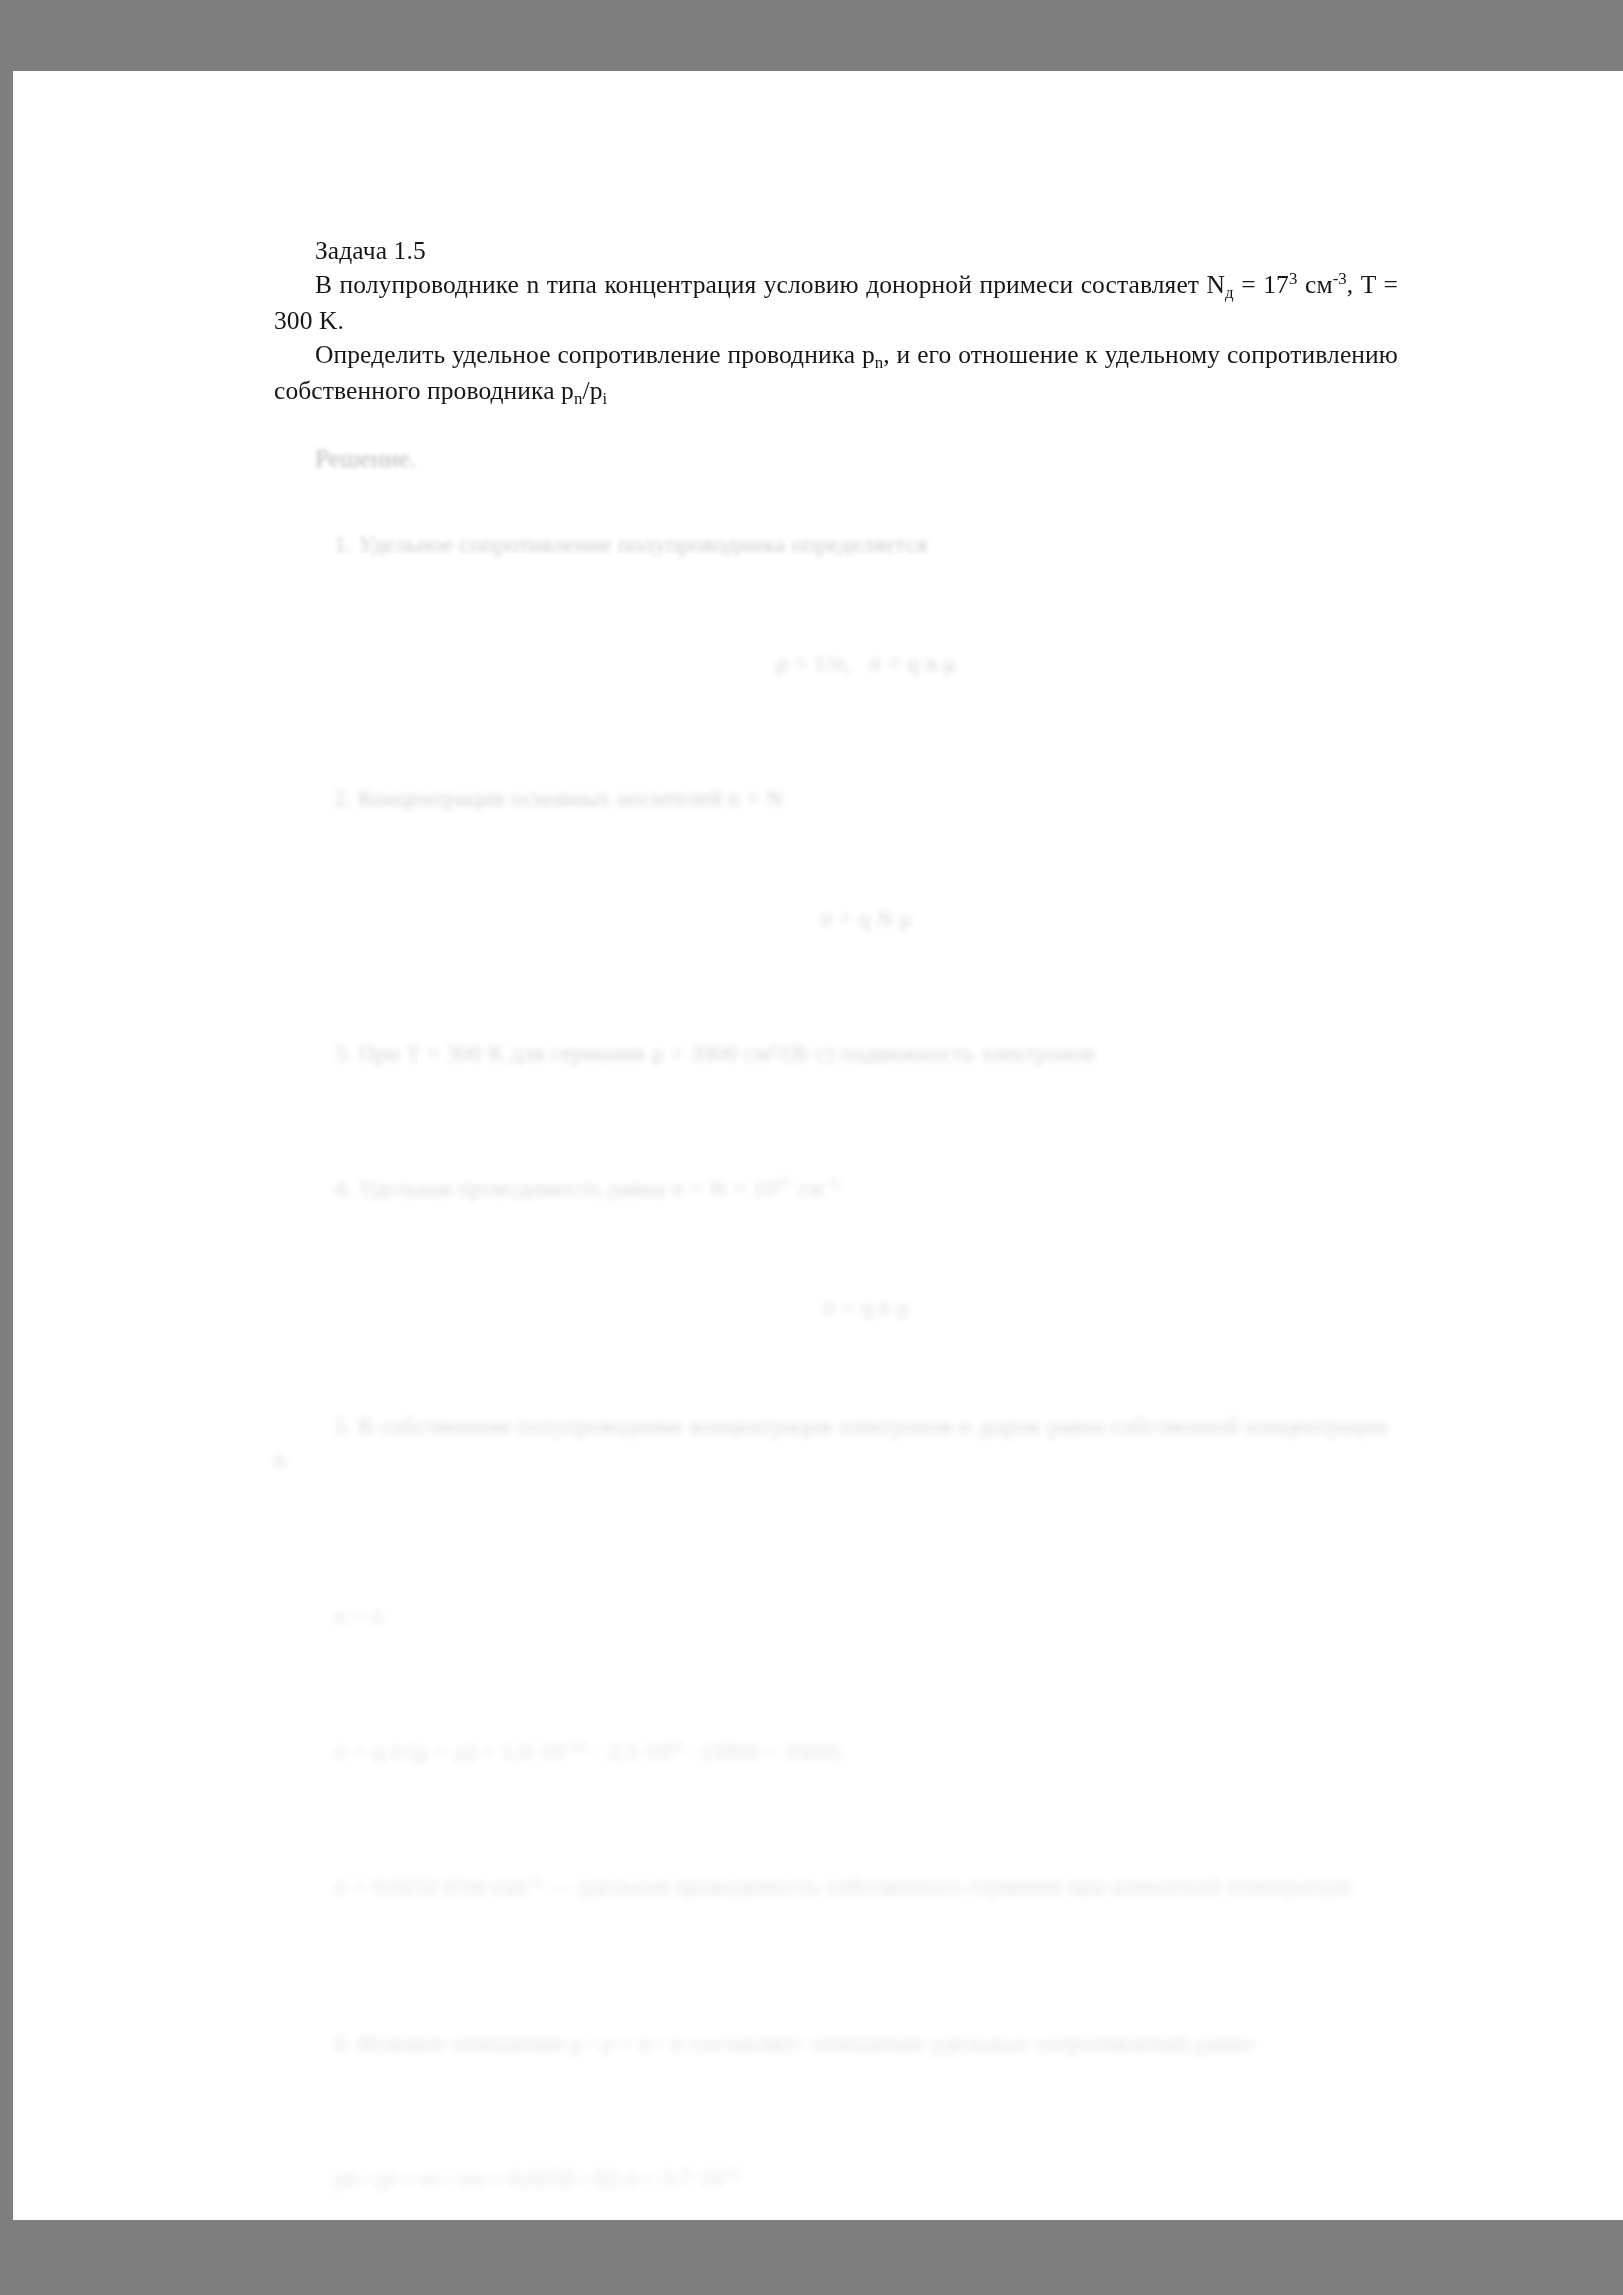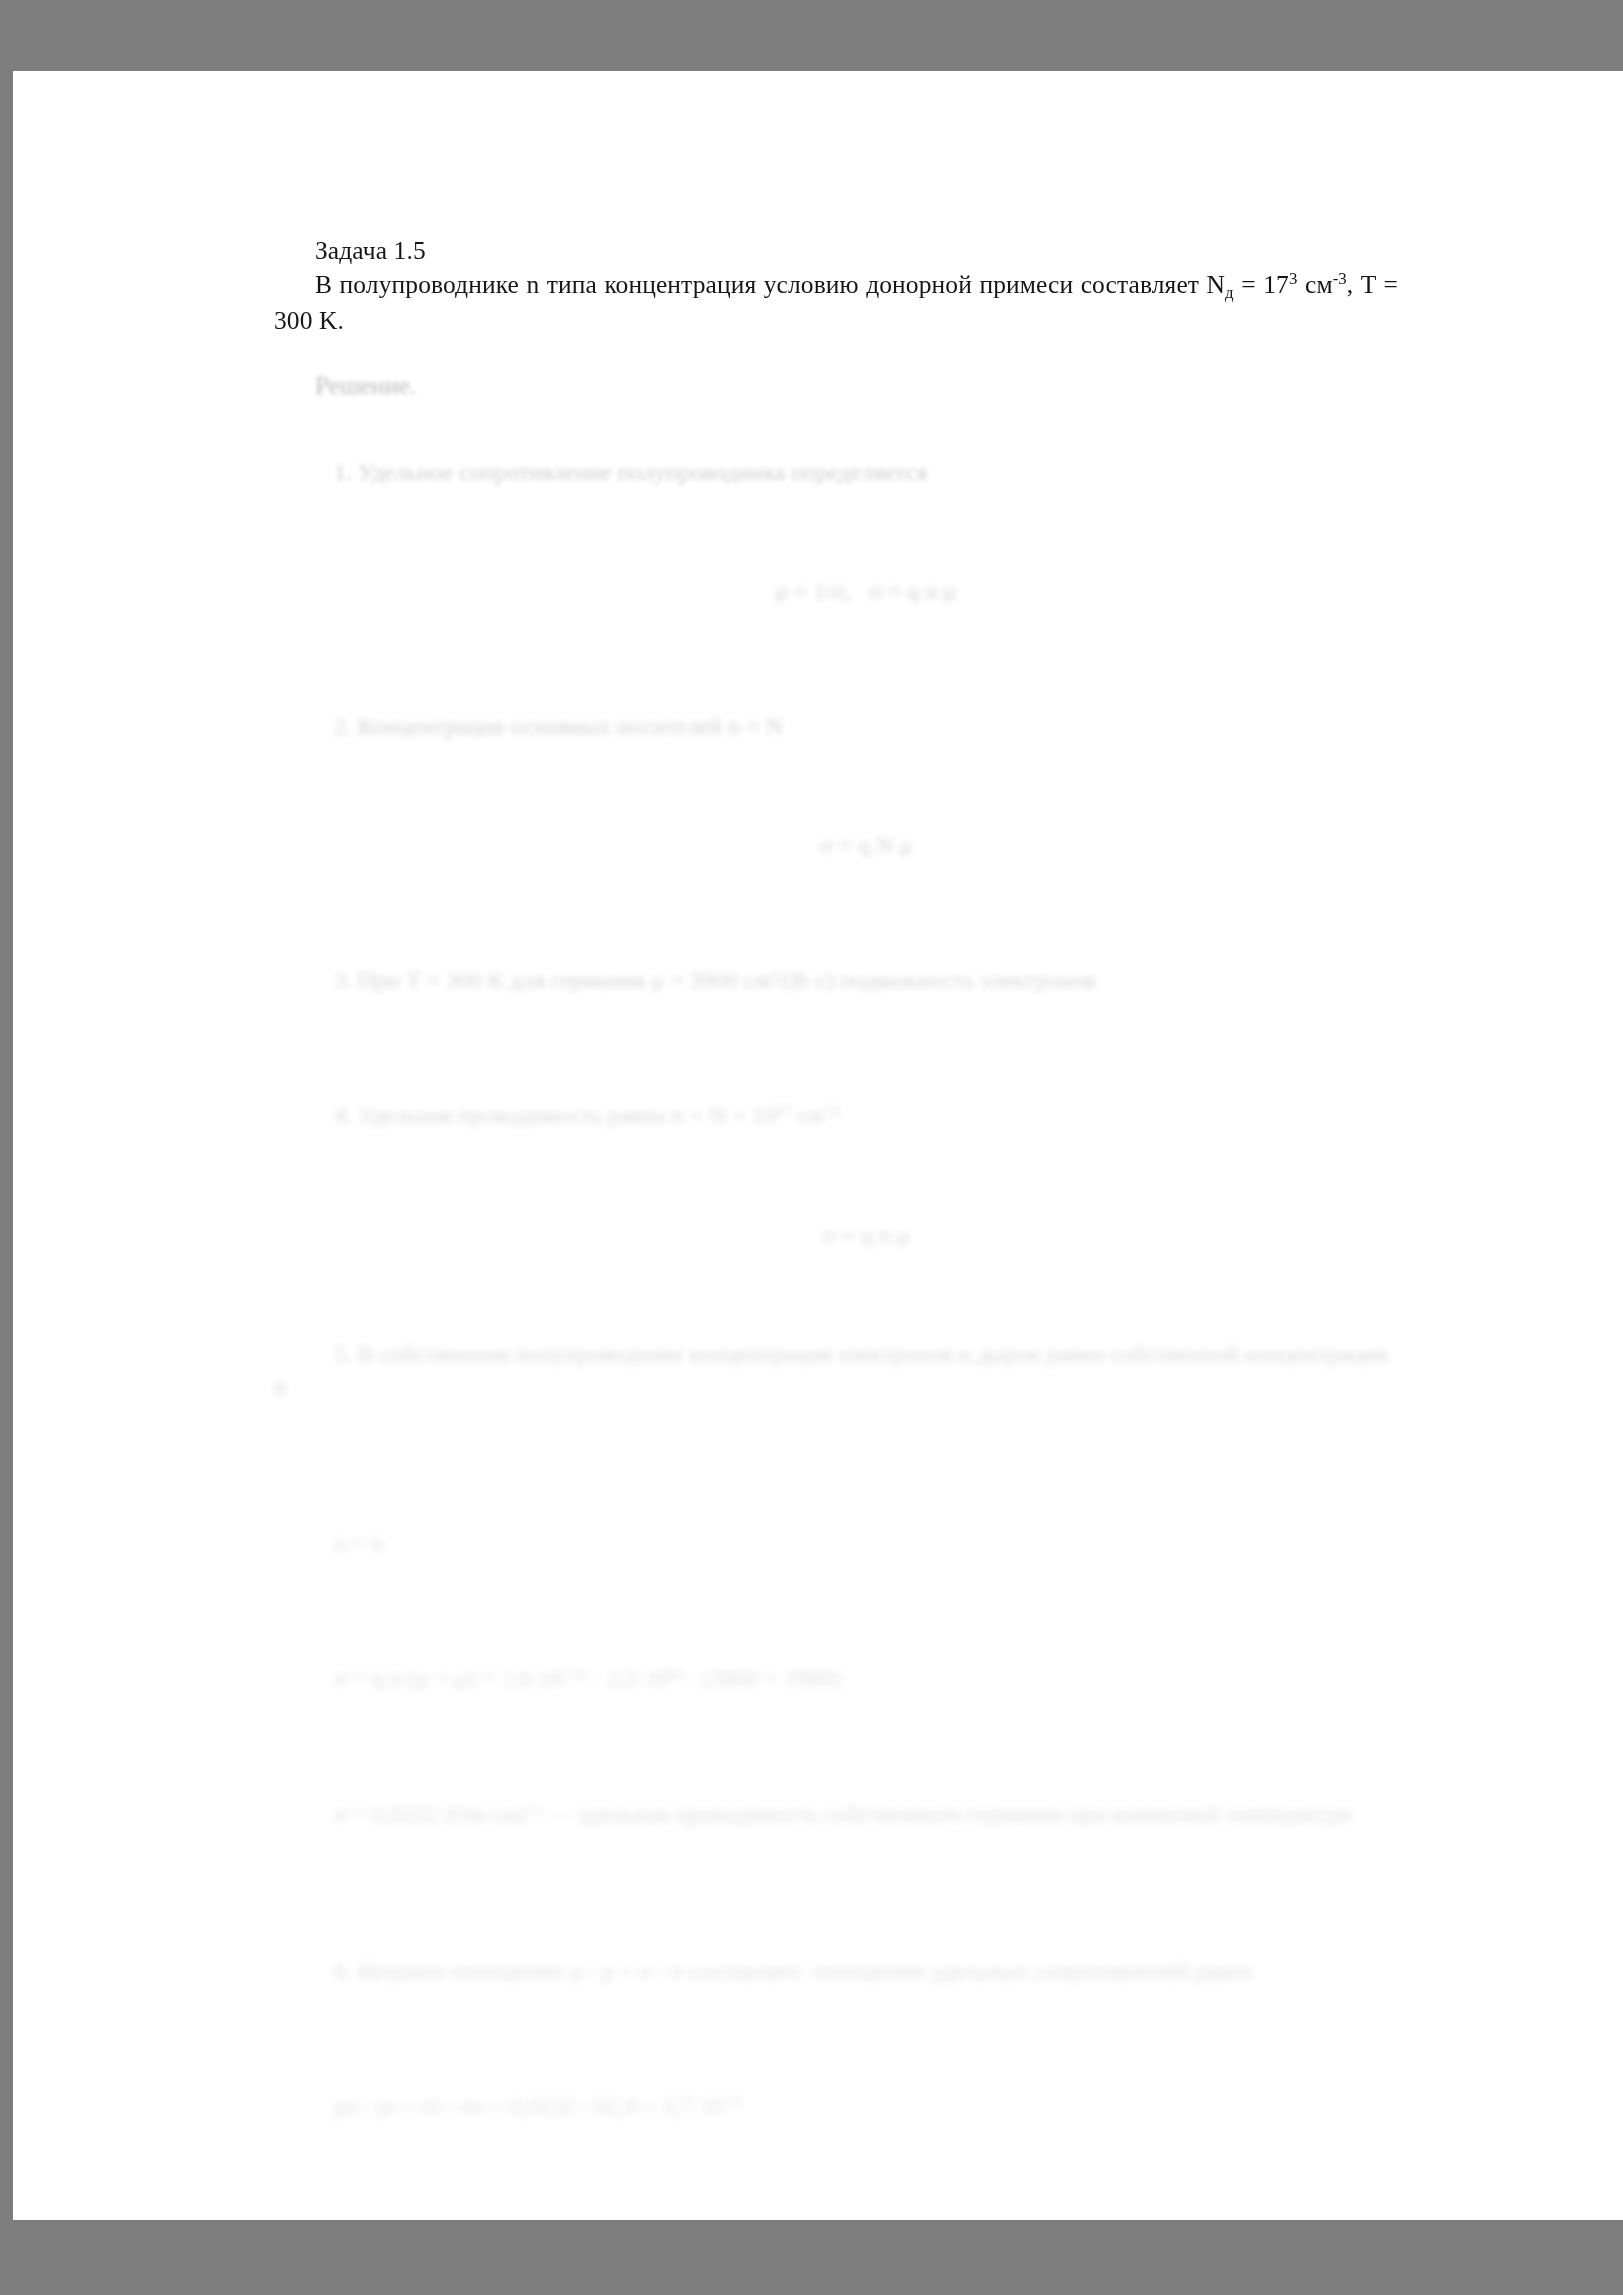--- a/index.html
+++ b/index.html
@@ -107,20 +107,23 @@
     <div class="page-inner">
 
       <div class="para indent">
         <span>Задача 1.5</span>
       </div>
 
       <div class="para indent">
         <span>В полупроводнике n типа концентрация условию донорной примеси составляет N</span><sub>д</sub><span> = 17</span><sup>3</sup><span> см</span><sup>-3</sup><span>, T = 300 K.</span>
       </div>
 
+      <div class="para indent">
+        <span>Определить удельное сопротивление проводника p</span><sub>n</sub><span>, и его отношение к удельному сопротивлению собственного проводника p</span><sub>n</sub><span>/p</span><sub>i</sub>
+      </div>
 
 
       <div class="solution-head">
         <span>Решение.</span>
       </div>
 
       <div class="blur-body">
 
         <div class="bl b1 gap-s">
           <span>1. Удельное сопротивление полупроводника определяется</span>

